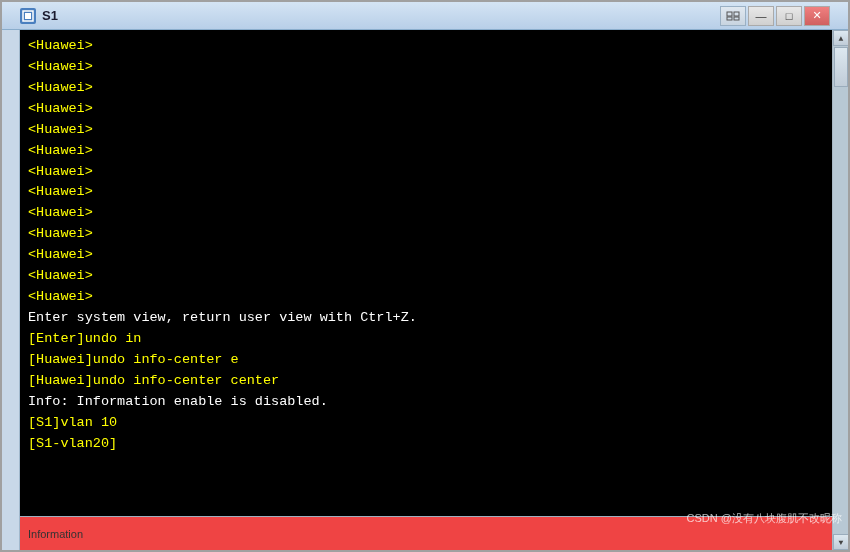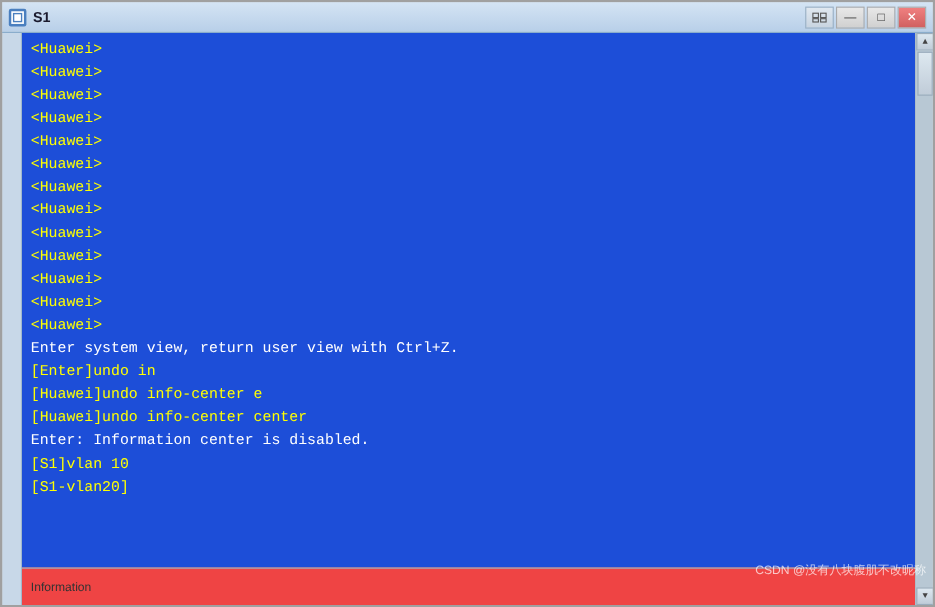--- a/index.html
+++ b/index.html
@@ -23,21 +23,21 @@
       flex-direction: column;
       border: 2px solid #a0a0a0;
       box-shadow: 2px 2px 5px rgba(0,0,0,0.4);
     }
 
     .title-bar {
       background: linear-gradient(to bottom, #d4e4f4, #b8cfe8);
       height: 28px;
       display: flex;
       align-items: center;
-      padding: 0 6px;
+      padding: 0 18px;
       border-bottom: 1px solid #8aadcc;
       flex-shrink: 0;
     }
 
     .title-bar-icon {
       width: 16px;
       height: 16px;
       margin-right: 6px;
       background: #4a7fbf;
       display: flex;
@@ -97,21 +97,21 @@
 
     .main-content {
       flex: 1;
       display: flex;
       flex-direction: column;
       overflow: hidden;
     }
 
     .terminal {
       flex: 1;
-      background: #1d4ed8;
+      background: #000000;
       padding: 6px 8px;
       overflow-y: auto;
       overflow-x: hidden;
     }
 
     .terminal-line {
       font-size: 13.5px;
       line-height: 1.55;
       white-space: pre;
       font-family: 'Courier New', Courier, monospace;
@@ -235,21 +235,21 @@
           <div class="terminal-line prompt-yellow">&lt;Huawei&gt;</div>
           <div class="terminal-line prompt-yellow">&lt;Huawei&gt;</div>
           <div class="terminal-line prompt-yellow">&lt;Huawei&gt;</div>
           <div class="terminal-line prompt-yellow">&lt;Huawei&gt;</div>
           <div class="terminal-line prompt-yellow">&lt;Huawei&gt;</div>
           <div class="terminal-line prompt-yellow">&lt;Huawei&gt;</div>
           <div class="terminal-line text-white">Enter system view, return user view with Ctrl+Z.</div>
           <div class="terminal-line prompt-yellow">[Enter]undo in</div>
           <div class="terminal-line prompt-yellow">[Huawei]undo info-center e</div>
           <div class="terminal-line prompt-yellow">[Huawei]undo info-center center</div>
-          <div class="terminal-line text-white">Enter: Information center is disabled.</div>
+          <div class="terminal-line text-white">Info: Information enable is disabled.</div>
           <div class="terminal-line prompt-yellow">[S1]vlan 10</div>
           <div class="terminal-line prompt-yellow">[S1-vlan20]</div>
         </div>
 
       <div class="bottom-bar">
         <span class="bottom-bar-text">Information</span>
       </div>
     </div>
 
     <div class="right-scrollbar">

